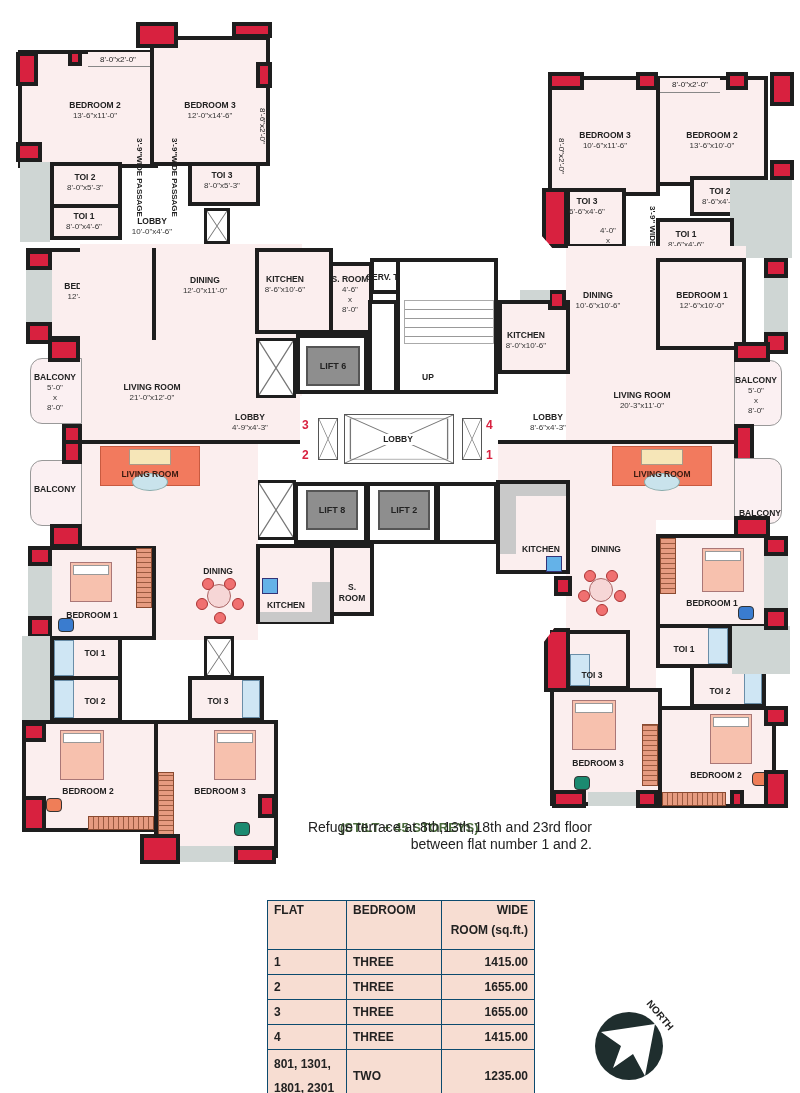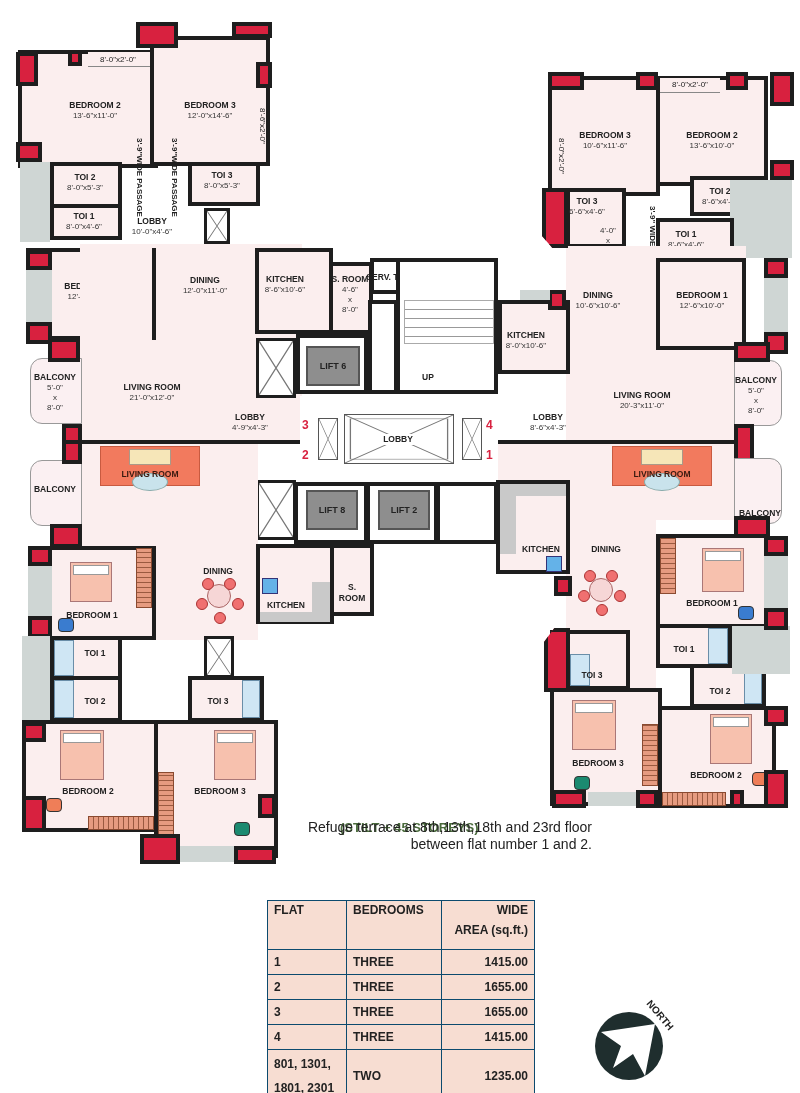--- a/index.html
+++ b/index.html
@@ -329,22 +329,22 @@
 
 <div class="info">
   <div class="title">(STILT + 45 STOREYS)</div>
   <div class="note">Refuge terrace at 8th,13th,18th and 23rd floor between flat number 1 and 2.</div>
 </div>
 
 <table class="area">
   <tbody>
       <tr>
     <th style="width:66px;height:44px;">FLAT</th>
-    <th style="width:82px;">BEDROOMS</th>
-    <th class="r"><span>WIDE</span><br><span style="line-height:26px;">AREA (sq.ft.)</span></th>
+    <th style="width:82px;">BEDROOM</th>
+    <th class="r"><span>WIDE</span><br><span style="line-height:26px;">ROOM (sq.ft.)</span></th>
   </tr>
   <tr>
     <td>1</td>
     <td>THREE</td>
     <td class="r">1415.00</td>
   </tr>
   <tr>
     <td>2</td>
     <td>THREE</td>
     <td class="r">1655.00</td>

